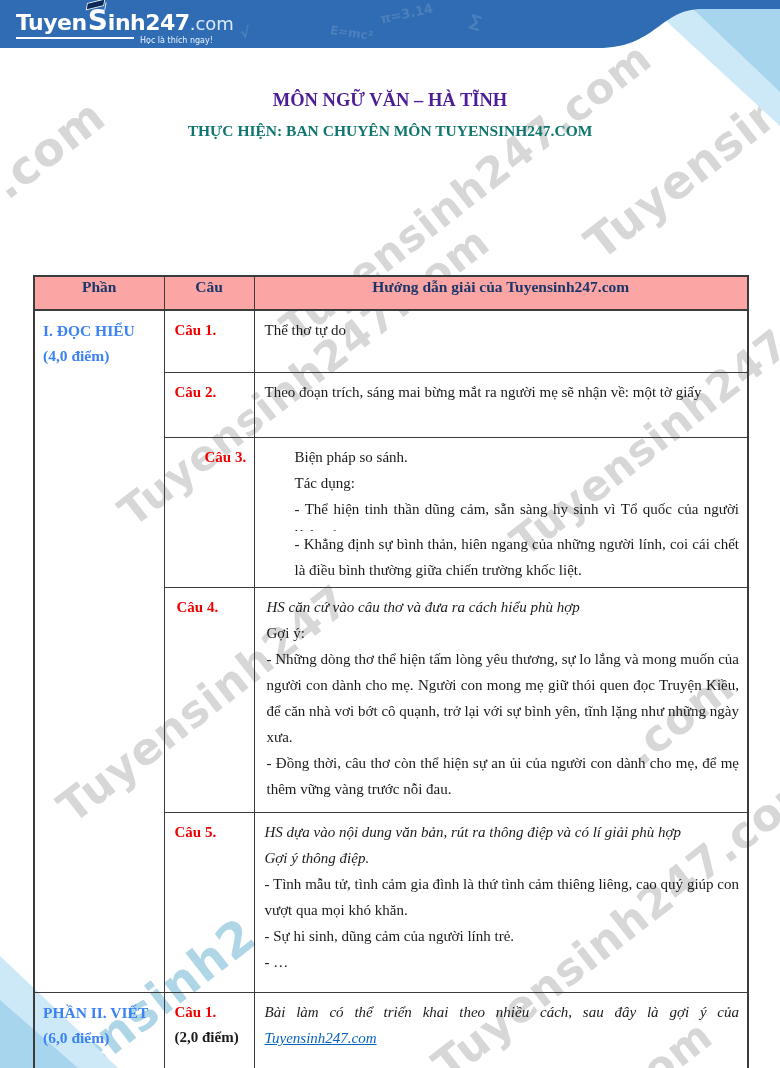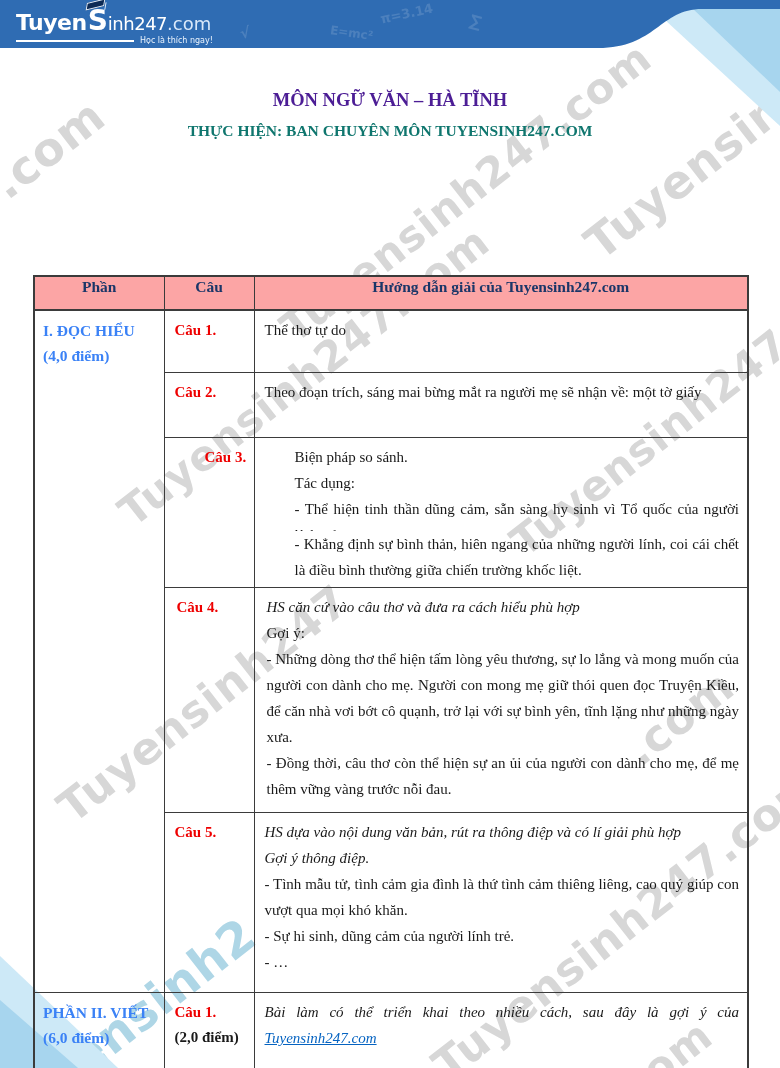--- a/index.html
+++ b/index.html
@@ -11,27 +11,27 @@
   }
   .page { position:absolute; inset:0; overflow:hidden; }
 
   
   .banner { position:absolute; top:0; left:0; width:780px; height:48px; z-index:3; }
   .logo { position:absolute; top:7px; left:16px; z-index:4;
     font-family:"DejaVu Sans","Liberation Sans",sans-serif; color:#ffffff; line-height:1; }
   .logo-line { display:flex; align-items:baseline; white-space:nowrap; }
   .logo-tuyen { font-size:22px; font-weight:bold; letter-spacing:-0.5px; }
   .logo-s { font-size:28px; font-weight:bold; position:relative; margin-left:1px; }
-  .logo-inh { font-size:18px; font-weight:normal; letter-spacing:-0.5px; }
+  .logo-inh { font-size:22px; font-weight:bold; letter-spacing:-0.5px; }
   .logo-com { font-size:18px; font-weight:normal; color:#d9e8fa; }
   .cap { position:absolute; top:-6px; left:-2px; width:17px; height:5px;
     background:#0c2a55; transform:rotate(-14deg) skewX(-24deg);
     border:1px solid #e8f1fb; }
   .cap:after { content:""; position:absolute; right:-3px; top:3px; width:1px; height:7px; background:#e8f1fb; }
-  .logo-sub { display:flex; align-items:center; margin-top:2px; }
+  .logo-sub { display:flex; align-items:flex-start; margin-top:2px; }
   .logo-rule { height:2px; background:#ffffff; width:118px; margin-right:6px; }
   .logo-tagline { font-size:8px; color:#eaf3fd; }
   .doodle { position:absolute; z-index:4; color:rgba(255,255,255,0.14);
     font-family:"DejaVu Sans",sans-serif; font-weight:bold; }
   .d1 { top:6px;  left:380px; font-size:13px; transform:rotate(-12deg); }
   .d2 { top:26px; left:330px; font-size:12px; transform:rotate(8deg); }
   .d3 { top:12px; left:470px; font-size:16px; transform:rotate(15deg); }
   .d4 { top:24px; left:240px; font-size:15px; transform:rotate(-10deg); }
 
   .corner-tr { position:absolute; top:0; right:0; z-index:2; }

